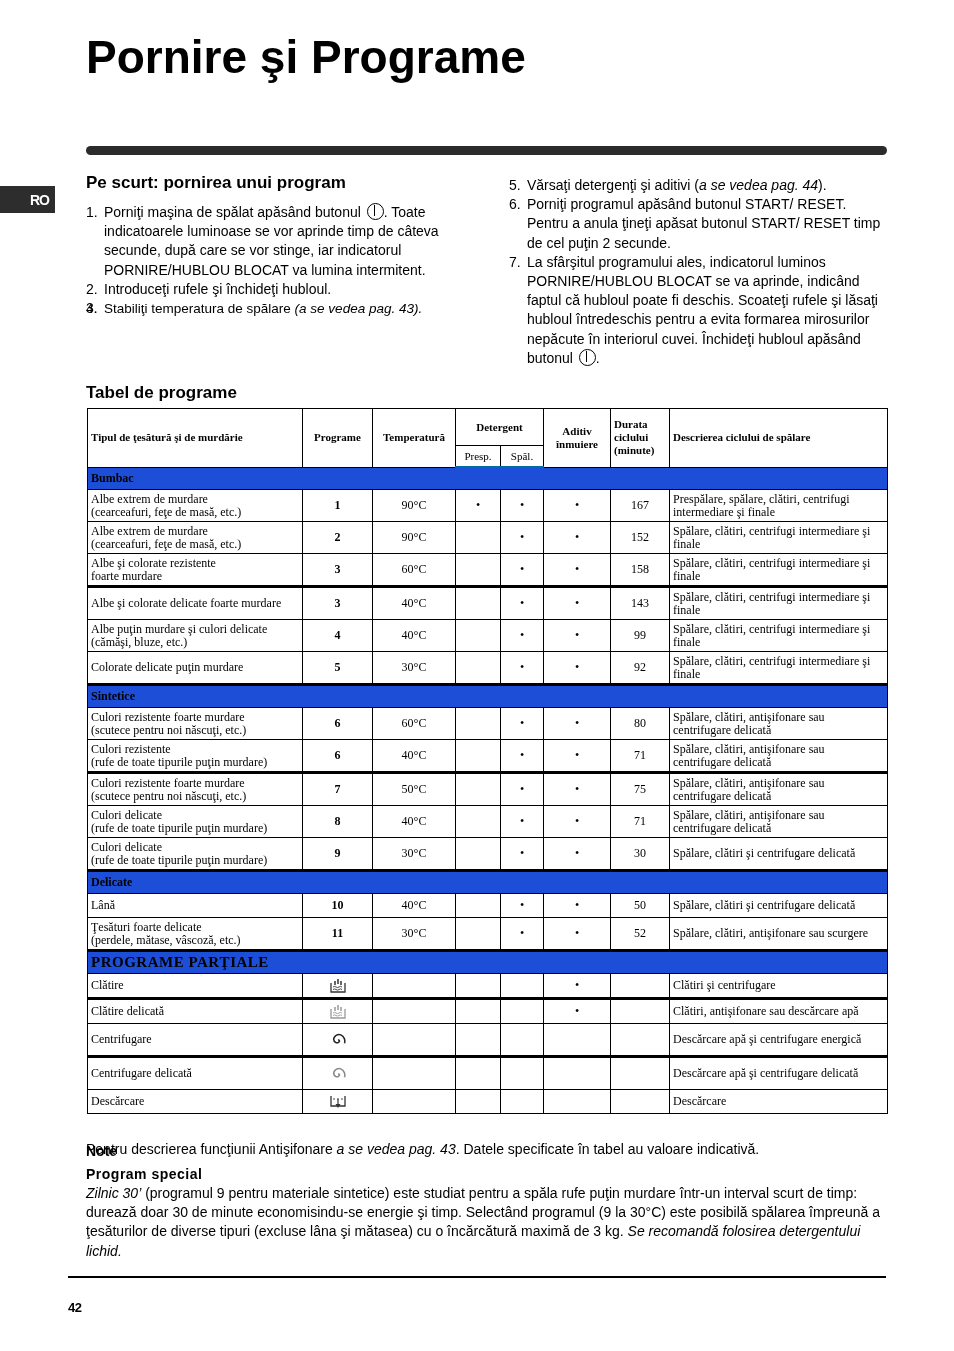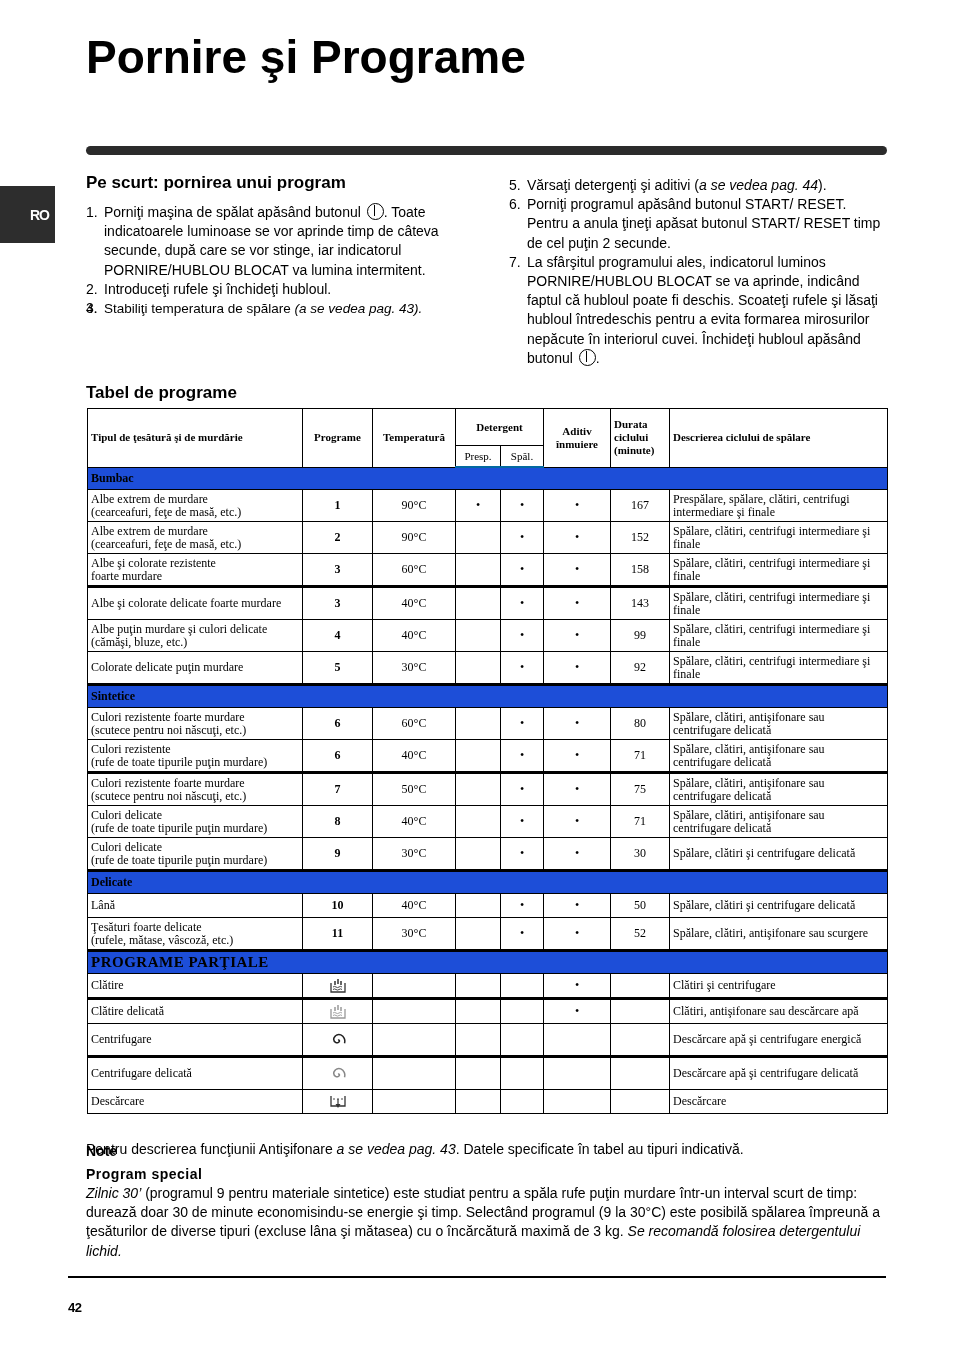--- a/index.html
+++ b/index.html
@@ -1,19 +1,19 @@
 <!DOCTYPE html>
 <html><head>
 <meta charset="utf-8">
 <style>
   html, body { margin: 0; padding: 0; background: #ffffff; }
   body { width: 954px; height: 1351px; position: relative; overflow: hidden; color: #000; }
   .title { position: absolute; left: 86px; top: 30px; font-family: "Liberation Sans", sans-serif; font-weight: bold; font-size: 46px; letter-spacing: 0px; margin: 0; }
   .topbar { position: absolute; left: 86px; top: 146px; width: 801px; height: 9px; background: #2b2b2b; border-radius: 5px; }
-  .ro-tab { position: absolute; left: 0; top: 186px; width: 55px; height: 57px; background: #2d2d2d; color: #fff; font-family: "Liberation Sans", sans-serif; font-weight: bold; font-size: 14px; display: flex; align-items: center; justify-content: flex-end; padding-right: 6px; box-sizing: border-box; letter-spacing: -1px; }
+  .ro-tab { position: absolute; left: 0; top: 186px; width: 55px; height: 27px; background: #2d2d2d; color: #fff; font-family: "Liberation Sans", sans-serif; font-weight: bold; font-size: 14px; display: flex; align-items: center; justify-content: flex-end; padding-right: 6px; box-sizing: border-box; letter-spacing: -1px; }
   .h2 { position: absolute; font-family: "Liberation Sans", sans-serif; font-weight: bold; font-size: 17px; margin: 0; }
   .col { position: absolute; font-family: "Liberation Sans", sans-serif; font-size: 14px; line-height: 19.2px; }
   .col ol { margin: 0; padding: 0; list-style: none; }
   .col li { position: relative; padding-left: 18px; }
   .col li .num { position: absolute; left: 0; top: 0; }
   .col .it { font-style: italic; }
   .pwr { display: inline-block; width: 17px; height: 17px; border: 1.5px solid #000; border-radius: 50%; box-sizing: border-box; position: relative; vertical-align: -3px; margin-left: 2px; }
   .pwr::after { content: ""; position: absolute; left: 6px; top: 1px; width: 1.6px; height: 11px; background: #000; }
 
   table.prog { position: absolute; left: 87px; top: 408px; width: 800px; border-collapse: collapse; font-family: "Liberation Serif", serif; font-size: 12px; table-layout: fixed; }
@@ -254,21 +254,21 @@
       <td class="c b">10</td>
       <td class="c">40°C</td>
       <td class="c dot"></td>
       <td class="c dot">•</td>
       <td class="c dot">•</td>
       <td class="c">50</td>
       <td>Spălare, clătiri şi centrifugare delicată</td>
     </tr>
     <tr class="row thick">
       <td><span style="white-space:pre-line">Ţesături foarte delicate
-(rufele, mătase, vâscoză, etc.)</span></td>
+(perdele, mătase, vâscoză, etc.)</span></td>
       <td class="c b">11</td>
       <td class="c">30°C</td>
       <td class="c dot"></td>
       <td class="c dot">•</td>
       <td class="c dot">•</td>
       <td class="c">52</td>
       <td>Spălare, clătiri, antişifonare sau scurgere</td>
     </tr>
 
     <tr class="sect partial">
@@ -349,21 +349,21 @@
       <td class="c dot"></td>
       <td class="c dot"></td>
       <td class="c"></td>
       <td>Descărcare</td>
     </tr>
   </tbody>
 </table>
 
 <div class="note-h">Note</div>
 <div class="note-p">
-  <span>Pentru descrierea funcţiunii Antişifonare </span><span class="it">a se vedea pag. 43</span><span>. Datele specificate în tabel au tipuri indicativă.</span>
+  <span>Pentru descrierea funcţiunii Antişifonare </span><span class="it">a se vedea pag. 43</span><span>. Datele specificate în tabel au valoare indicativă.</span>
 </div>
 
 <div class="spec-h">Program special</div>
 <div class="spec-p">
   <span class="it">Zilnic 30’</span><span> (programul 9 pentru materiale sintetice) este studiat pentru a spăla rufe puţin murdare într-un interval scurt de timp: durează doar 30 de minute economisindu-se energie şi timp. Selectând programul (9 la 30°C) este posibilă spălarea împreună a ţesăturilor de diverse tipuri (excluse lâna şi mătasea) cu o încărcătură maximă de 3 kg. </span><span class="it">Se recomandă folosirea detergentului lichid.</span>
 </div>
 
 <div class="botline"></div>
 <div class="pagenum">42</div>
 

